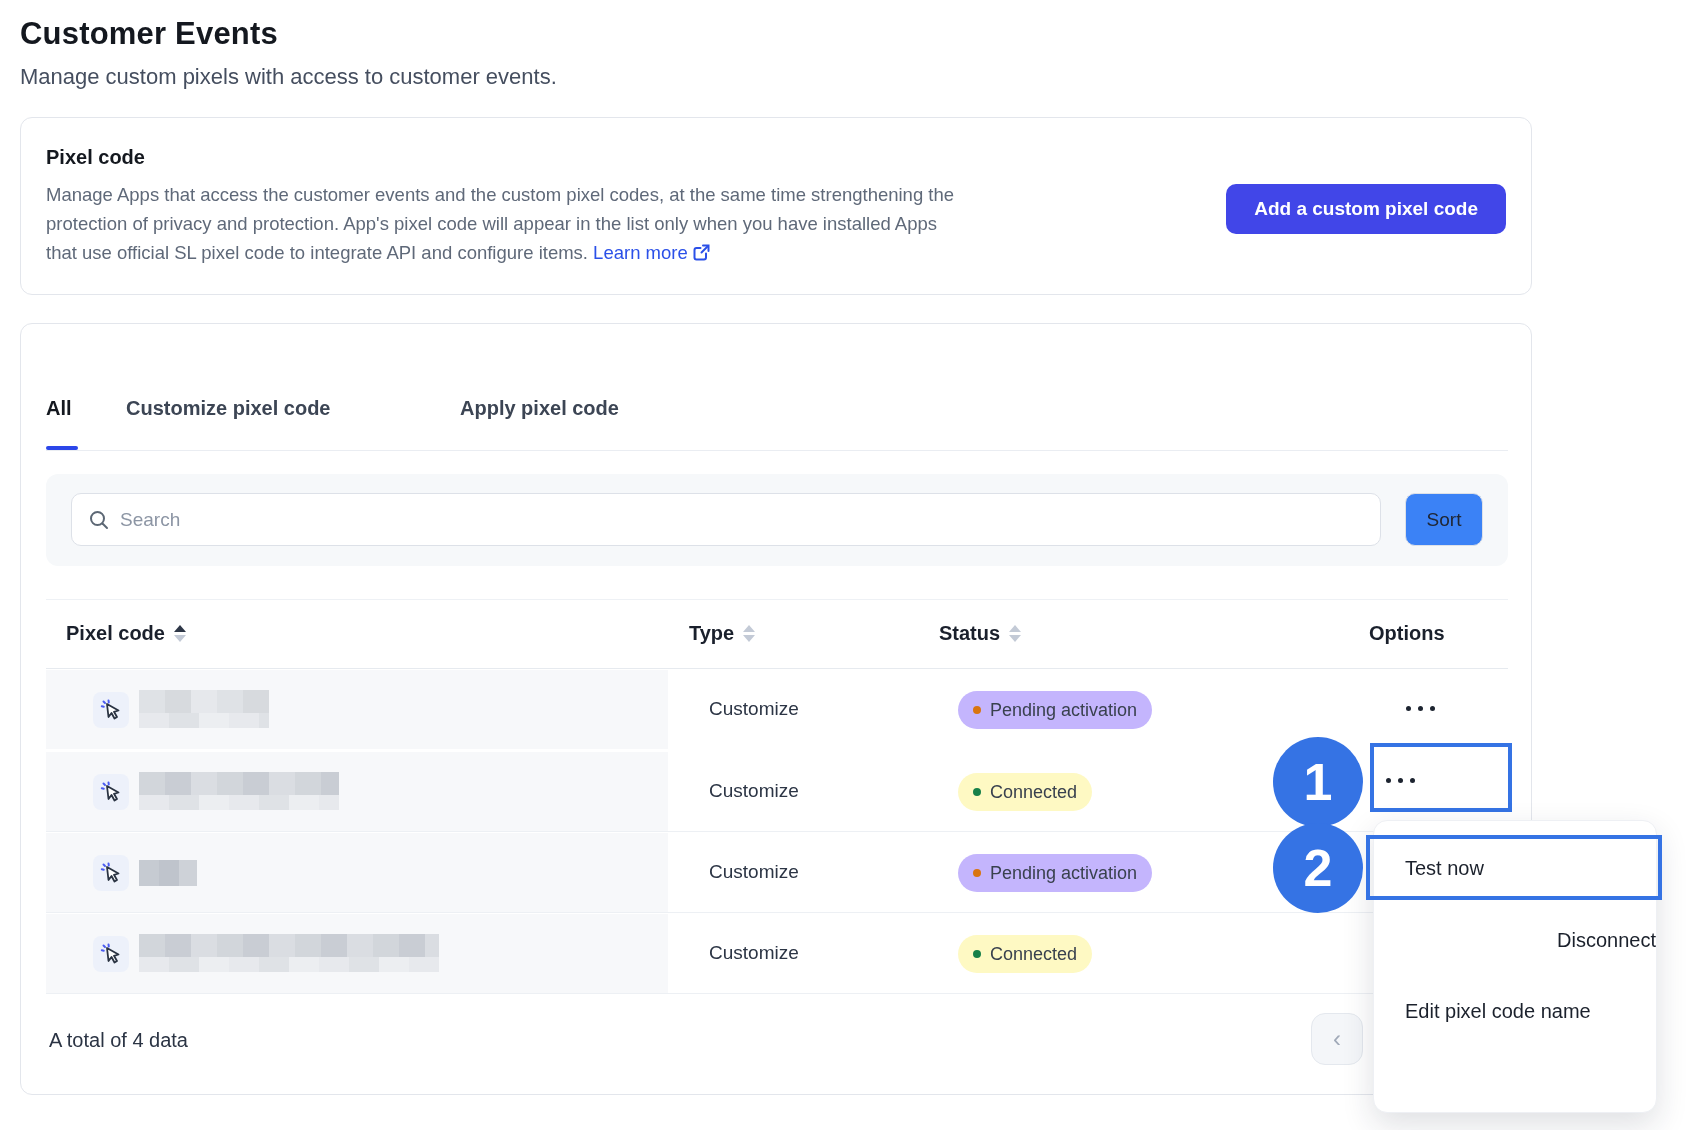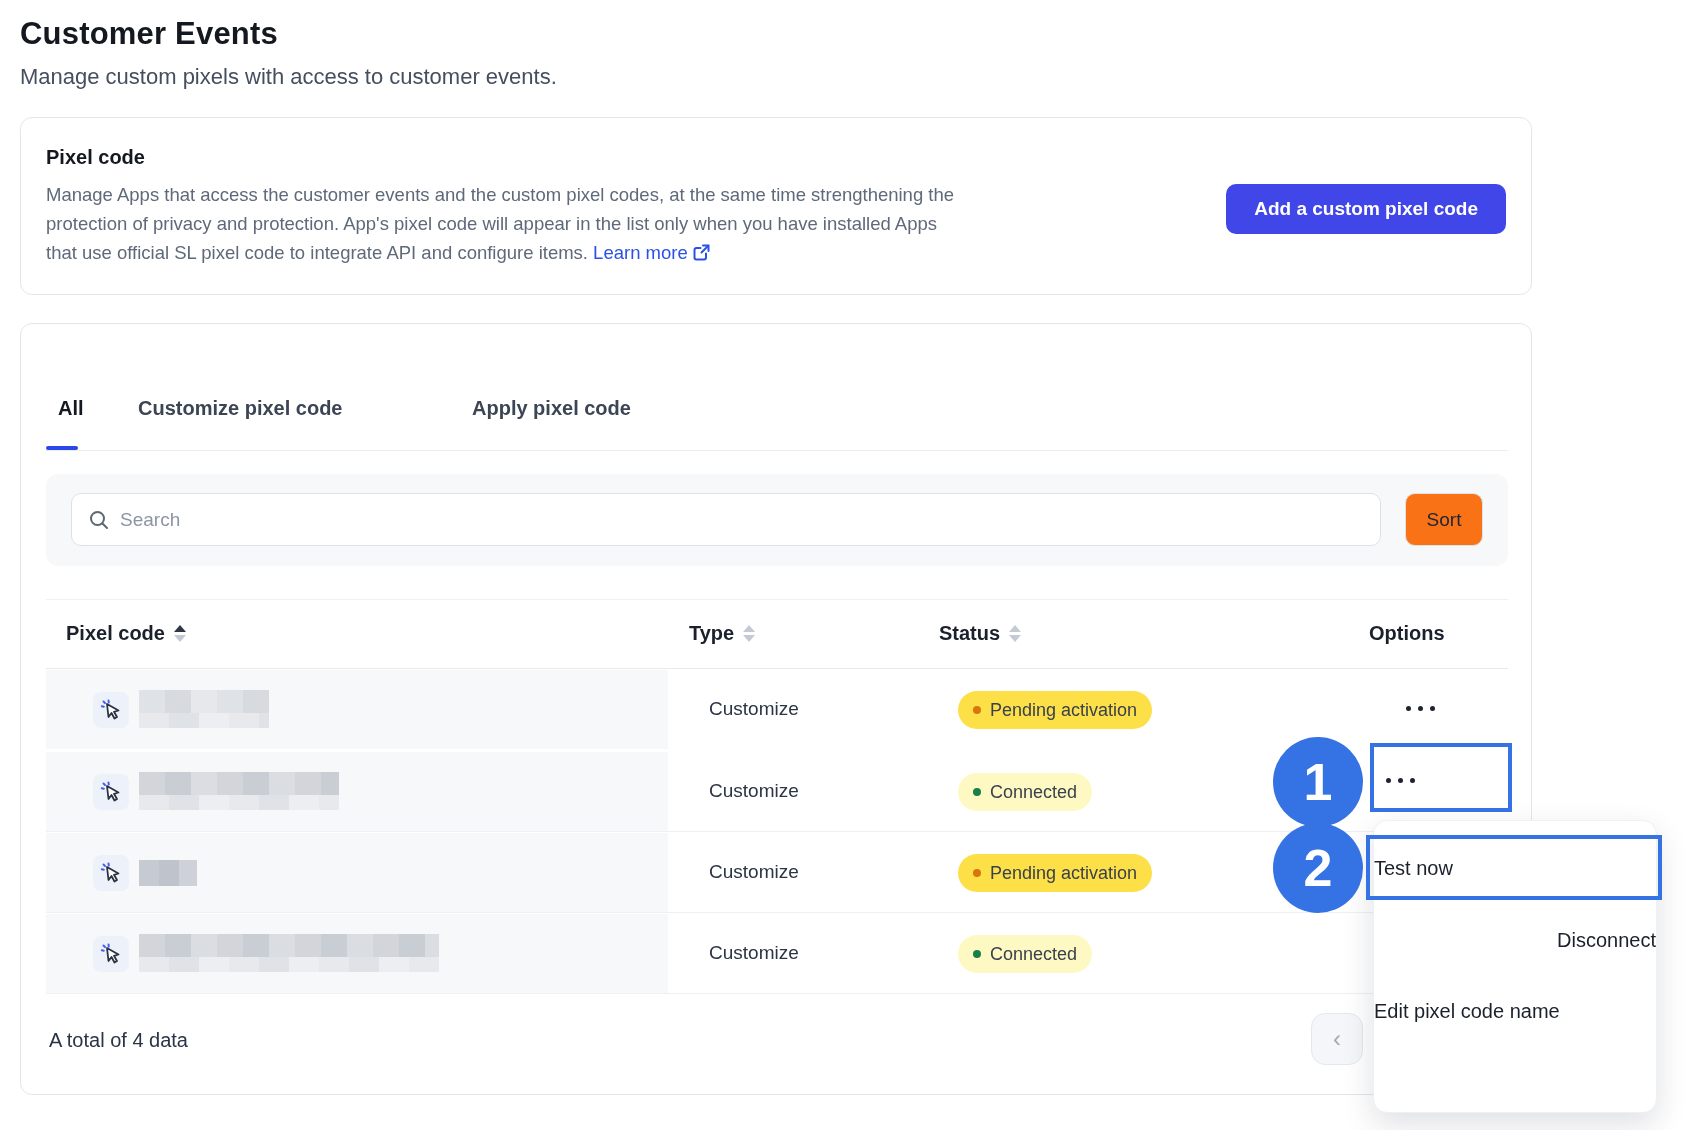--- a/index.html
+++ b/index.html
@@ -23,42 +23,42 @@
   .add-btn {
     right:25px; top:66px; height:50px; padding:0 28px; background:#4146e8; color:#fff;
     font-size:19px; font-weight:700; border:none; border-radius:10px; cursor:pointer;
     display:flex; align-items:center; font-family:inherit;
   }
 
   
   .card2 { left:20px; top:323px; width:1512px; height:772px; border:1px solid #e3e6ec; border-radius:12px; background:#fff; }
 
   
-  .tab { top:73px; font-size:20px; font-weight:600; color:#3c4554; cursor:pointer;margin-left:12px; }
+  .tab { top:73px; font-size:20px; font-weight:600; color:#3c4554; cursor:pointer; }
   .tab.active { color:#14181f; font-weight:700; }
   .tab-all { left:25px; }
   .tab-customize { left:105px; }
   .tab-apply { left:439px; }
   .tab-underline { left:25px; top:122px; width:32px; height:4px; background:#2b46e9; border-radius:2px; }
   .tab-border { left:25px; top:126px; width:1462px; height:1px; background:#eaedf2; }
 
   
   .search-wrap { left:25px; top:150px; width:1462px; height:92px; background:#f6f8fa; border-radius:12px; }
   .search-box {
     position:absolute; left:25px; top:19px; width:1310px; height:53px; background:#fff;
     border:1px solid #dde1e8; border-radius:10px;
   }
   .search-box input {
     position:absolute; left:48px; top:0; width:1240px; height:51px; border:none; outline:none;
     font-size:19px; color:#333b49; background:transparent; font-family:inherit;
   }
   .search-box input::placeholder { color:#8c95a4; }
   .search-icon { position:absolute; left:16px; top:15px; }
   .sort-btn {
-    position:absolute; right:25px; top:19px; width:78px; height:53px; background:#f97316;
+    position:absolute; right:25px; top:19px; width:78px; height:53px; background:#3b82f6;
     border:1px solid #dde1e8; border-radius:10px; font-size:19px; color:#202736; cursor:pointer;
     font-family:inherit; display:flex; align-items:center; justify-content:center;
   }
 
   
   .thead-topline { left:25px; top:275px; width:1462px; height:1px; background:#eef1f5; }
   .thead { left:25px; top:276px; width:1462px; height:68px; background:#fff; }
   .thead-botline { left:25px; top:344px; width:1462px; height:1px; background:#e6eaef; }
   .th { position:absolute; top:22px; font-size:20px; font-weight:700; color:#1a202c; display:flex; align-items:center; gap:9px; }
   .th-pixel { left:20px; } .th-type { left:643px; } .th-status { left:893px; } .th-options { left:1323px; }
@@ -73,41 +73,41 @@
   .cell-shade { position:absolute; left:0; top:0; width:622px; height:79px; background:#f7f8fa; }
   .pix-icon { position:absolute; left:47px; top:22px; width:36px; height:36px; background:#edf1fa; border-radius:8px; display:flex; align-items:center; justify-content:center; }
   .redact { position:absolute; left:93px; top:20px; }
   .redact .r1 { height:23px; background:repeating-linear-gradient(90deg,#d2d6db 0 26px,#c9cdd4 26px 52px,#dadde2 52px 78px); }
   .redact .r2 { height:15px; background:repeating-linear-gradient(90deg,#e7e9ed 0 30px,#dfe2e6 30px 60px,#eceef1 60px 90px); }
   .redact.light .r1 { background:repeating-linear-gradient(90deg,#dfe2e6 0 26px,#d7dade 26px 52px,#e6e8ec 52px 78px); }
   .redact.dark { top:27px; }
   .redact.dark .r1 { height:26px; background:repeating-linear-gradient(90deg,#c6cbd2 0 20px,#bfc4cc 20px 40px,#ced2d8 40px 60px); }
   .cell-type { position:absolute; left:663px; top:28px; font-size:19px; color:#2c3545; }
   .badge { position:absolute; left:912px; top:21px; height:38px; border-radius:19px; display:flex; align-items:center; gap:9px; padding:0 15px; font-size:18px; color:#39414e; }
-  .badge.pending { background:#fde047; }
+  .badge.pending { background:#c4b5fd; }
   .badge.connected { background:#fef9c3; }
   .dot { width:8px; height:8px; border-radius:50%; }
   .dot.pending { background:#d9750f; }
   .dot.connected { background:#178049; }
   .opts { position:absolute; left:1360px; top:36px; display:flex; gap:7px; cursor:pointer; }
   .opts i { width:5px; height:5px; border-radius:50%; background:#1d2430; }
 
   
   .tfoot-text { left:48px; top:1028px; font-size:20px; color:#2b3444; }
   .page-prev {
     left:1310px; top:1012px; width:52px; height:52px; background:#f4f6f9; border:1px solid #e4e8ee;
     border-radius:14px; color:#a0a9b8; font-size:24px; display:flex; align-items:center; justify-content:center; cursor:pointer;
   }
 
   
   .menu {
     left:1373px; top:820px; width:284px; height:293px; background:#fff; border:1px solid #eef0f4;
     border-radius:14px; box-shadow:0 12px 32px rgba(25,35,60,.14); z-index:30;
   }
-  .menu-item { position:absolute; left:0; width:100%; height:44px; line-height:44px; font-size:20px; color:#1b212c; cursor:pointer; }
+  .menu-item { position:absolute; left:0; width:100%; height:44px; line-height:44px; padding-left:31px; font-size:20px; color:#1b212c; cursor:pointer; }
   .mi-0 { top:25px; } .mi-1 { top:97px;text-align:right; } .mi-2 { top:168px; } .mi-3 { top:236px; }
 
   
   .ann-circle {
     width:90px; height:90px; border-radius:50%; background:#3573e4; color:#fff; font-size:52px; font-weight:700;
     display:flex; align-items:center; justify-content:center; z-index:40;
   }
   .circle-1 { left:1273px; top:737px; }
   .circle-2 { left:1273px; top:823px; }
   .hl-box { border:4px solid #3573e4; z-index:35; }

